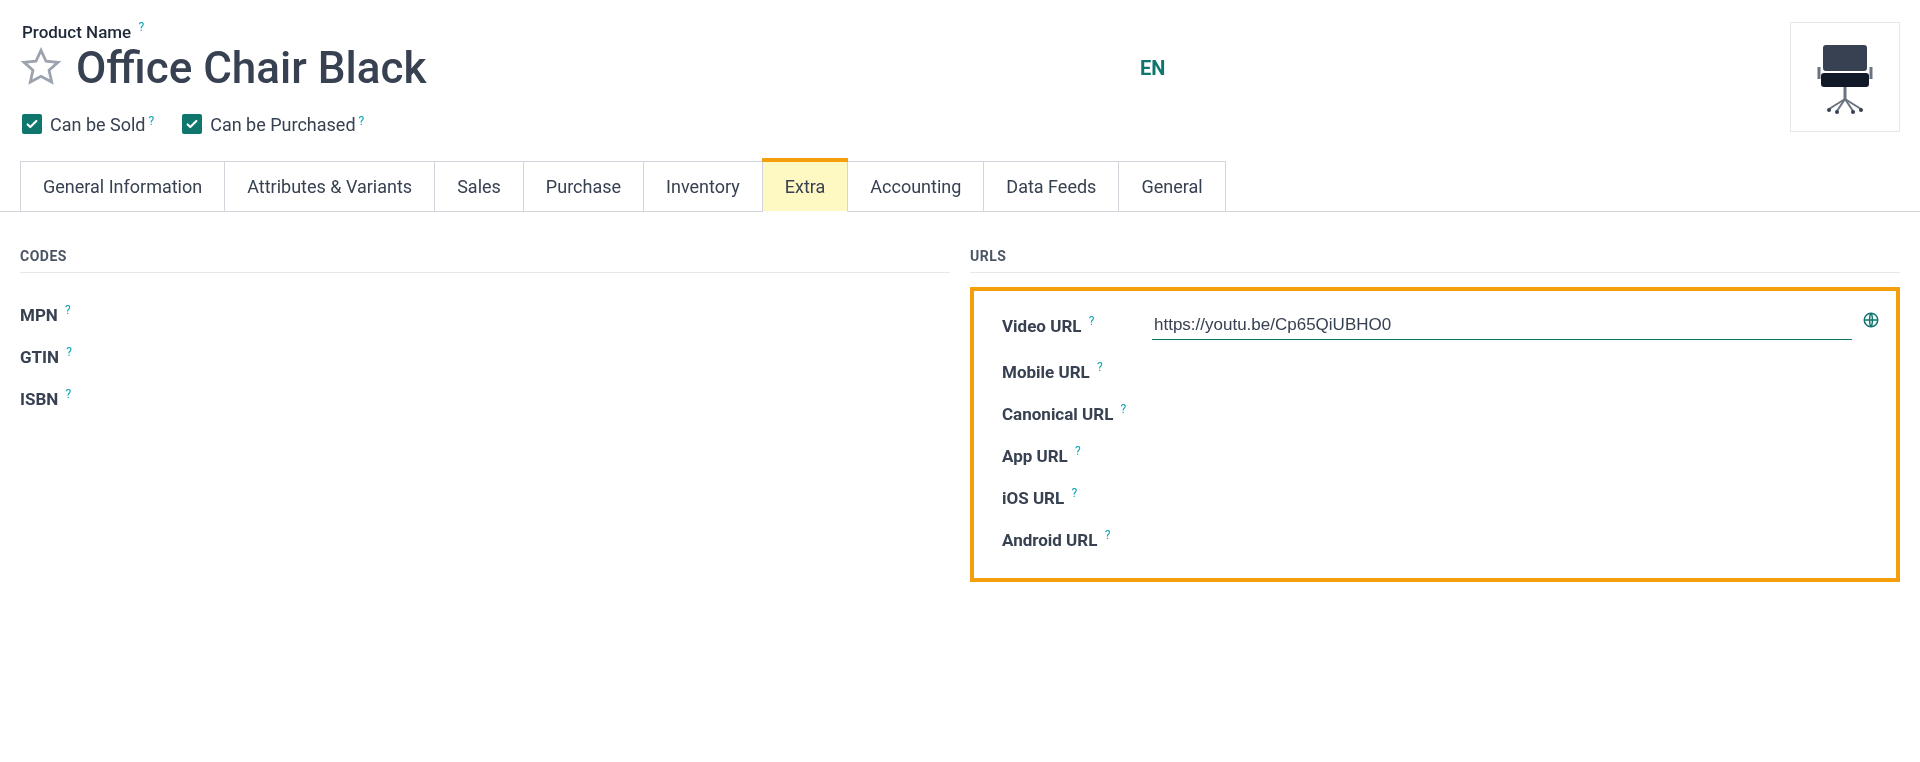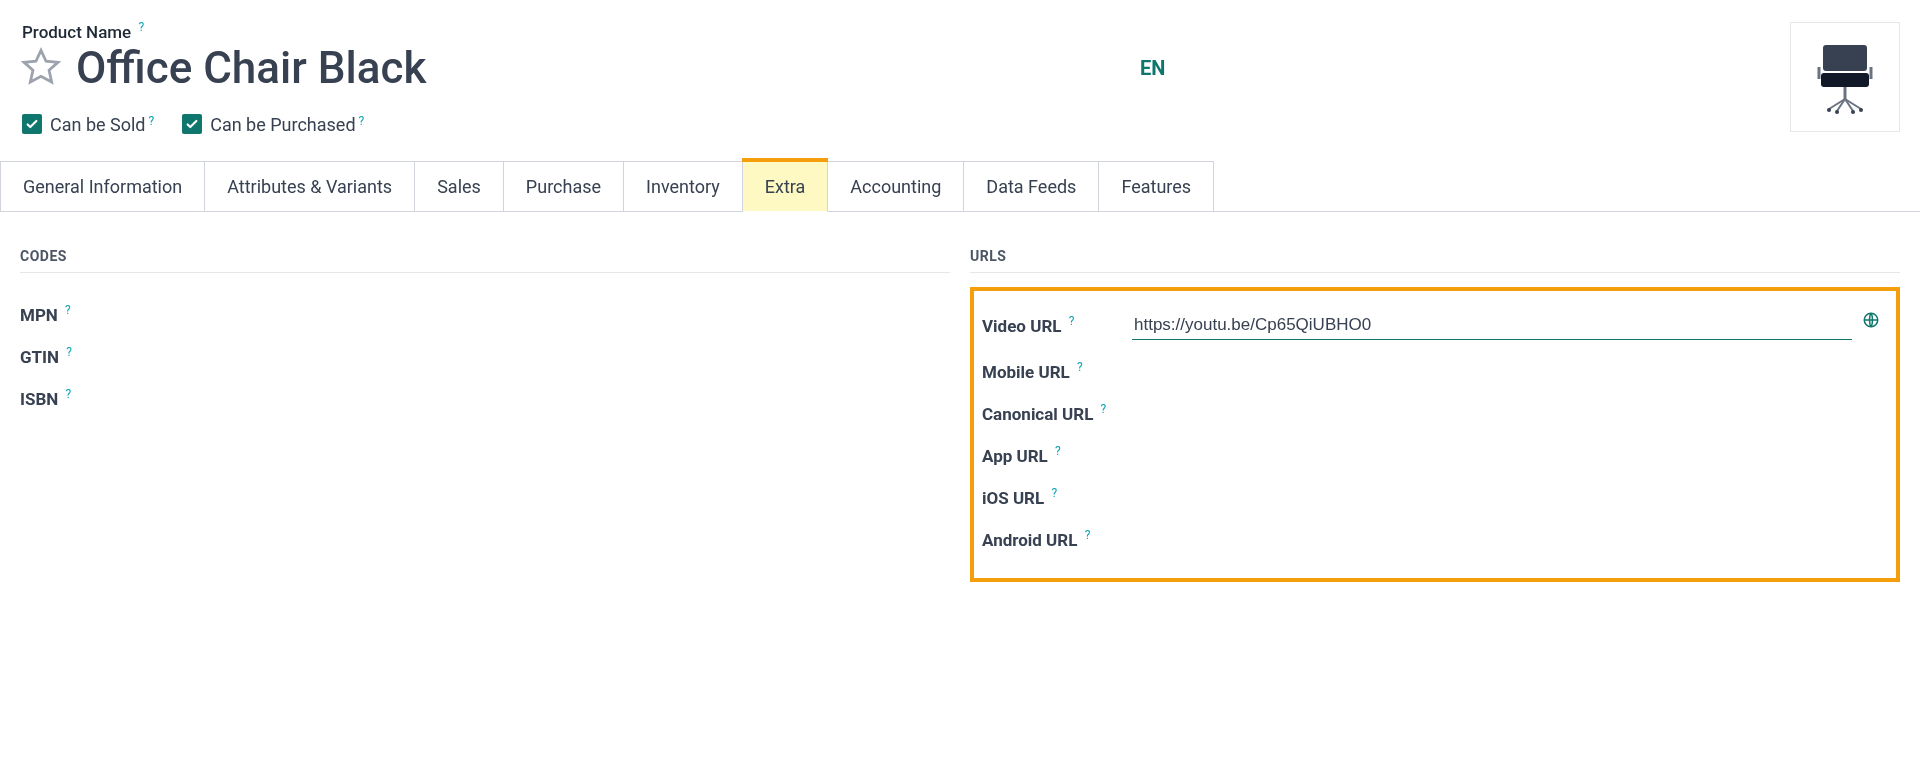--- a/index.html
+++ b/index.html
@@ -94,20 +94,21 @@
     border-radius: 2px;
   }
   .check-box svg { width: 14px; height: 14px; }
 
   
   .tabs {
     display: flex;
     border-bottom: 1px solid #d1d5db;
     position: relative;
     margin: 0 -20px 36px -20px;
+    padding-left: 20px;
   }
   .tab {
     padding: 14px 22px;
     font-size: 18px;
     color: #374151;
     border: 1px solid #d1d5db;
     border-bottom: none;
     border-left: none;
     background: #fff;
     position: relative;
@@ -178,21 +179,21 @@
   .globe-icon svg {
     width: 18px;
     height: 18px;
     display: block;
   }
   .globe-icon { color: #0f766e; flex-shrink: 0; }
 
   
   .highlight-box {
     border: 4px solid #f59e0b;
-    padding: 10px 16px 18px 8px;
+    padding: 10px 16px 18px 28px;
     margin-top: -6px;
   }
 </style>
 </head>
 <body>
 
 <div class="page">
 
   <div class="product-name-label">
     <span>Product Name</span>
@@ -251,21 +252,21 @@
 
   <div class="tabs">
     <div class="tab first">General Information</div>
     <div class="tab">Attributes &amp; Variants</div>
     <div class="tab">Sales</div>
     <div class="tab">Purchase</div>
     <div class="tab">Inventory</div>
     <div class="tab active">Extra</div>
     <div class="tab">Accounting</div>
     <div class="tab">Data Feeds</div>
-    <div class="tab">Features</div>
+    <div class="tab">General</div>
   </div>
 
   <div class="form-body">
 
     <div class="col">
       <div class="section-title">CODES</div>
 
       <div class="field-row">
         <div class="field-label">
           <span>MPN</span>

